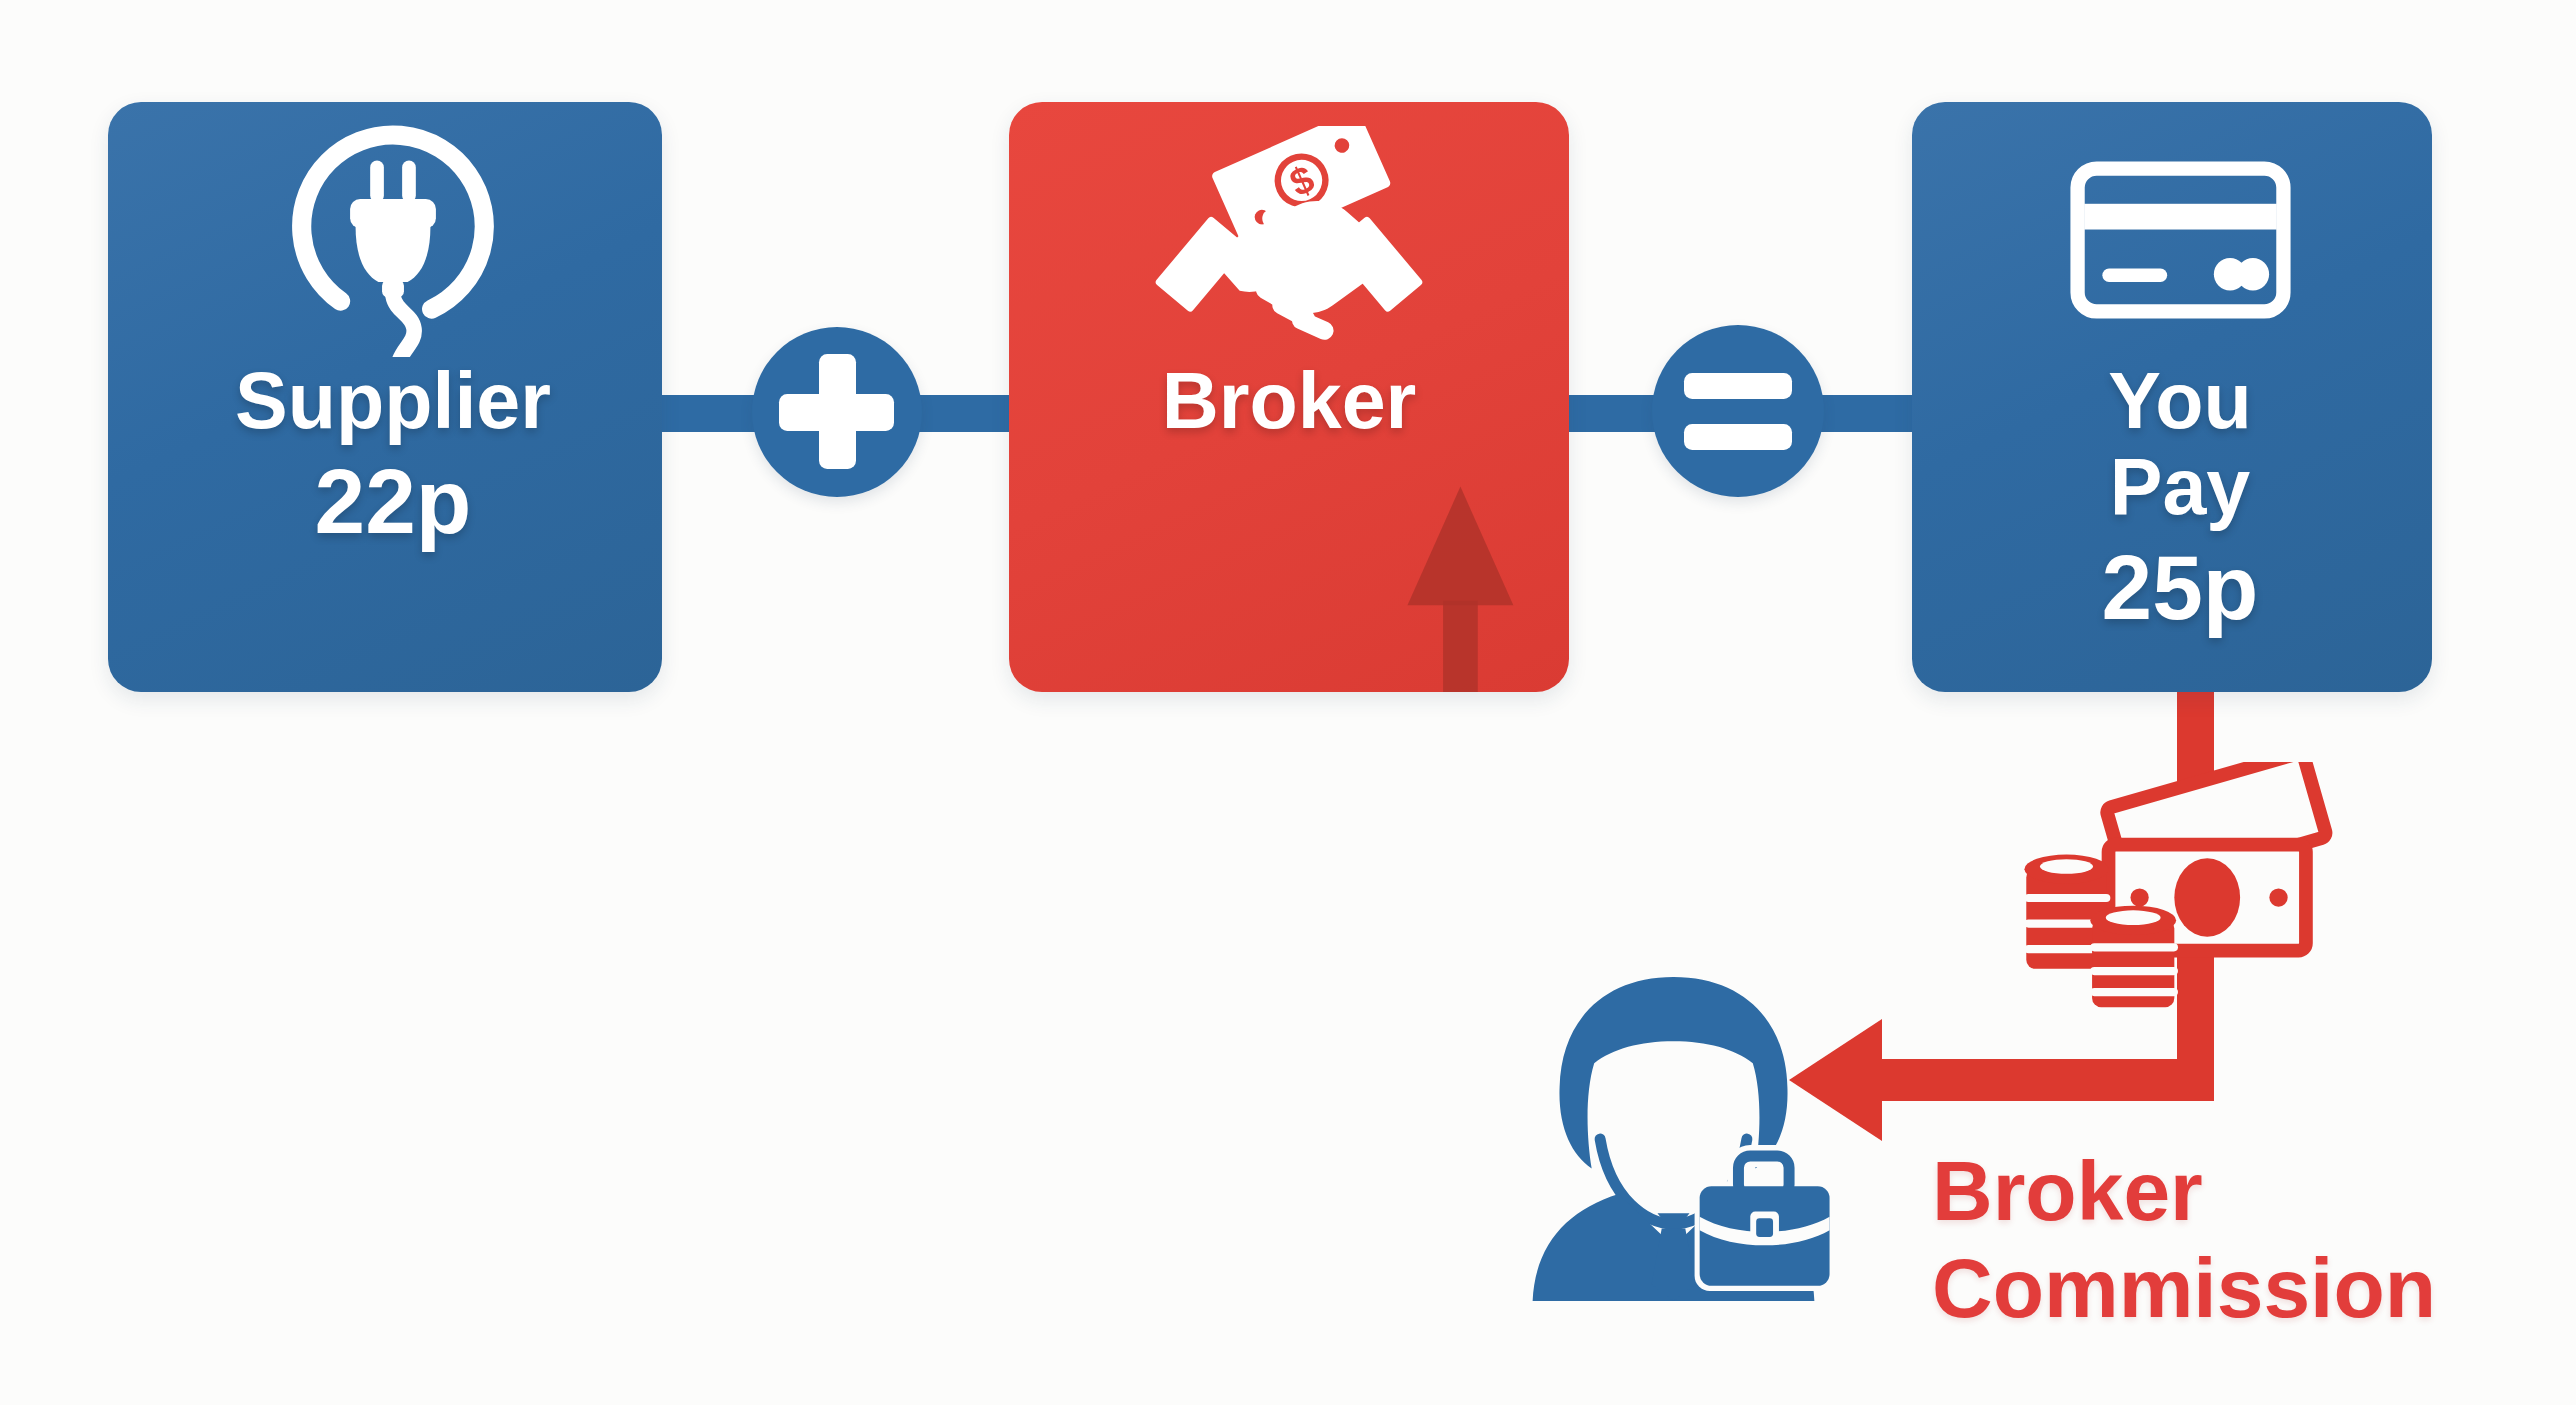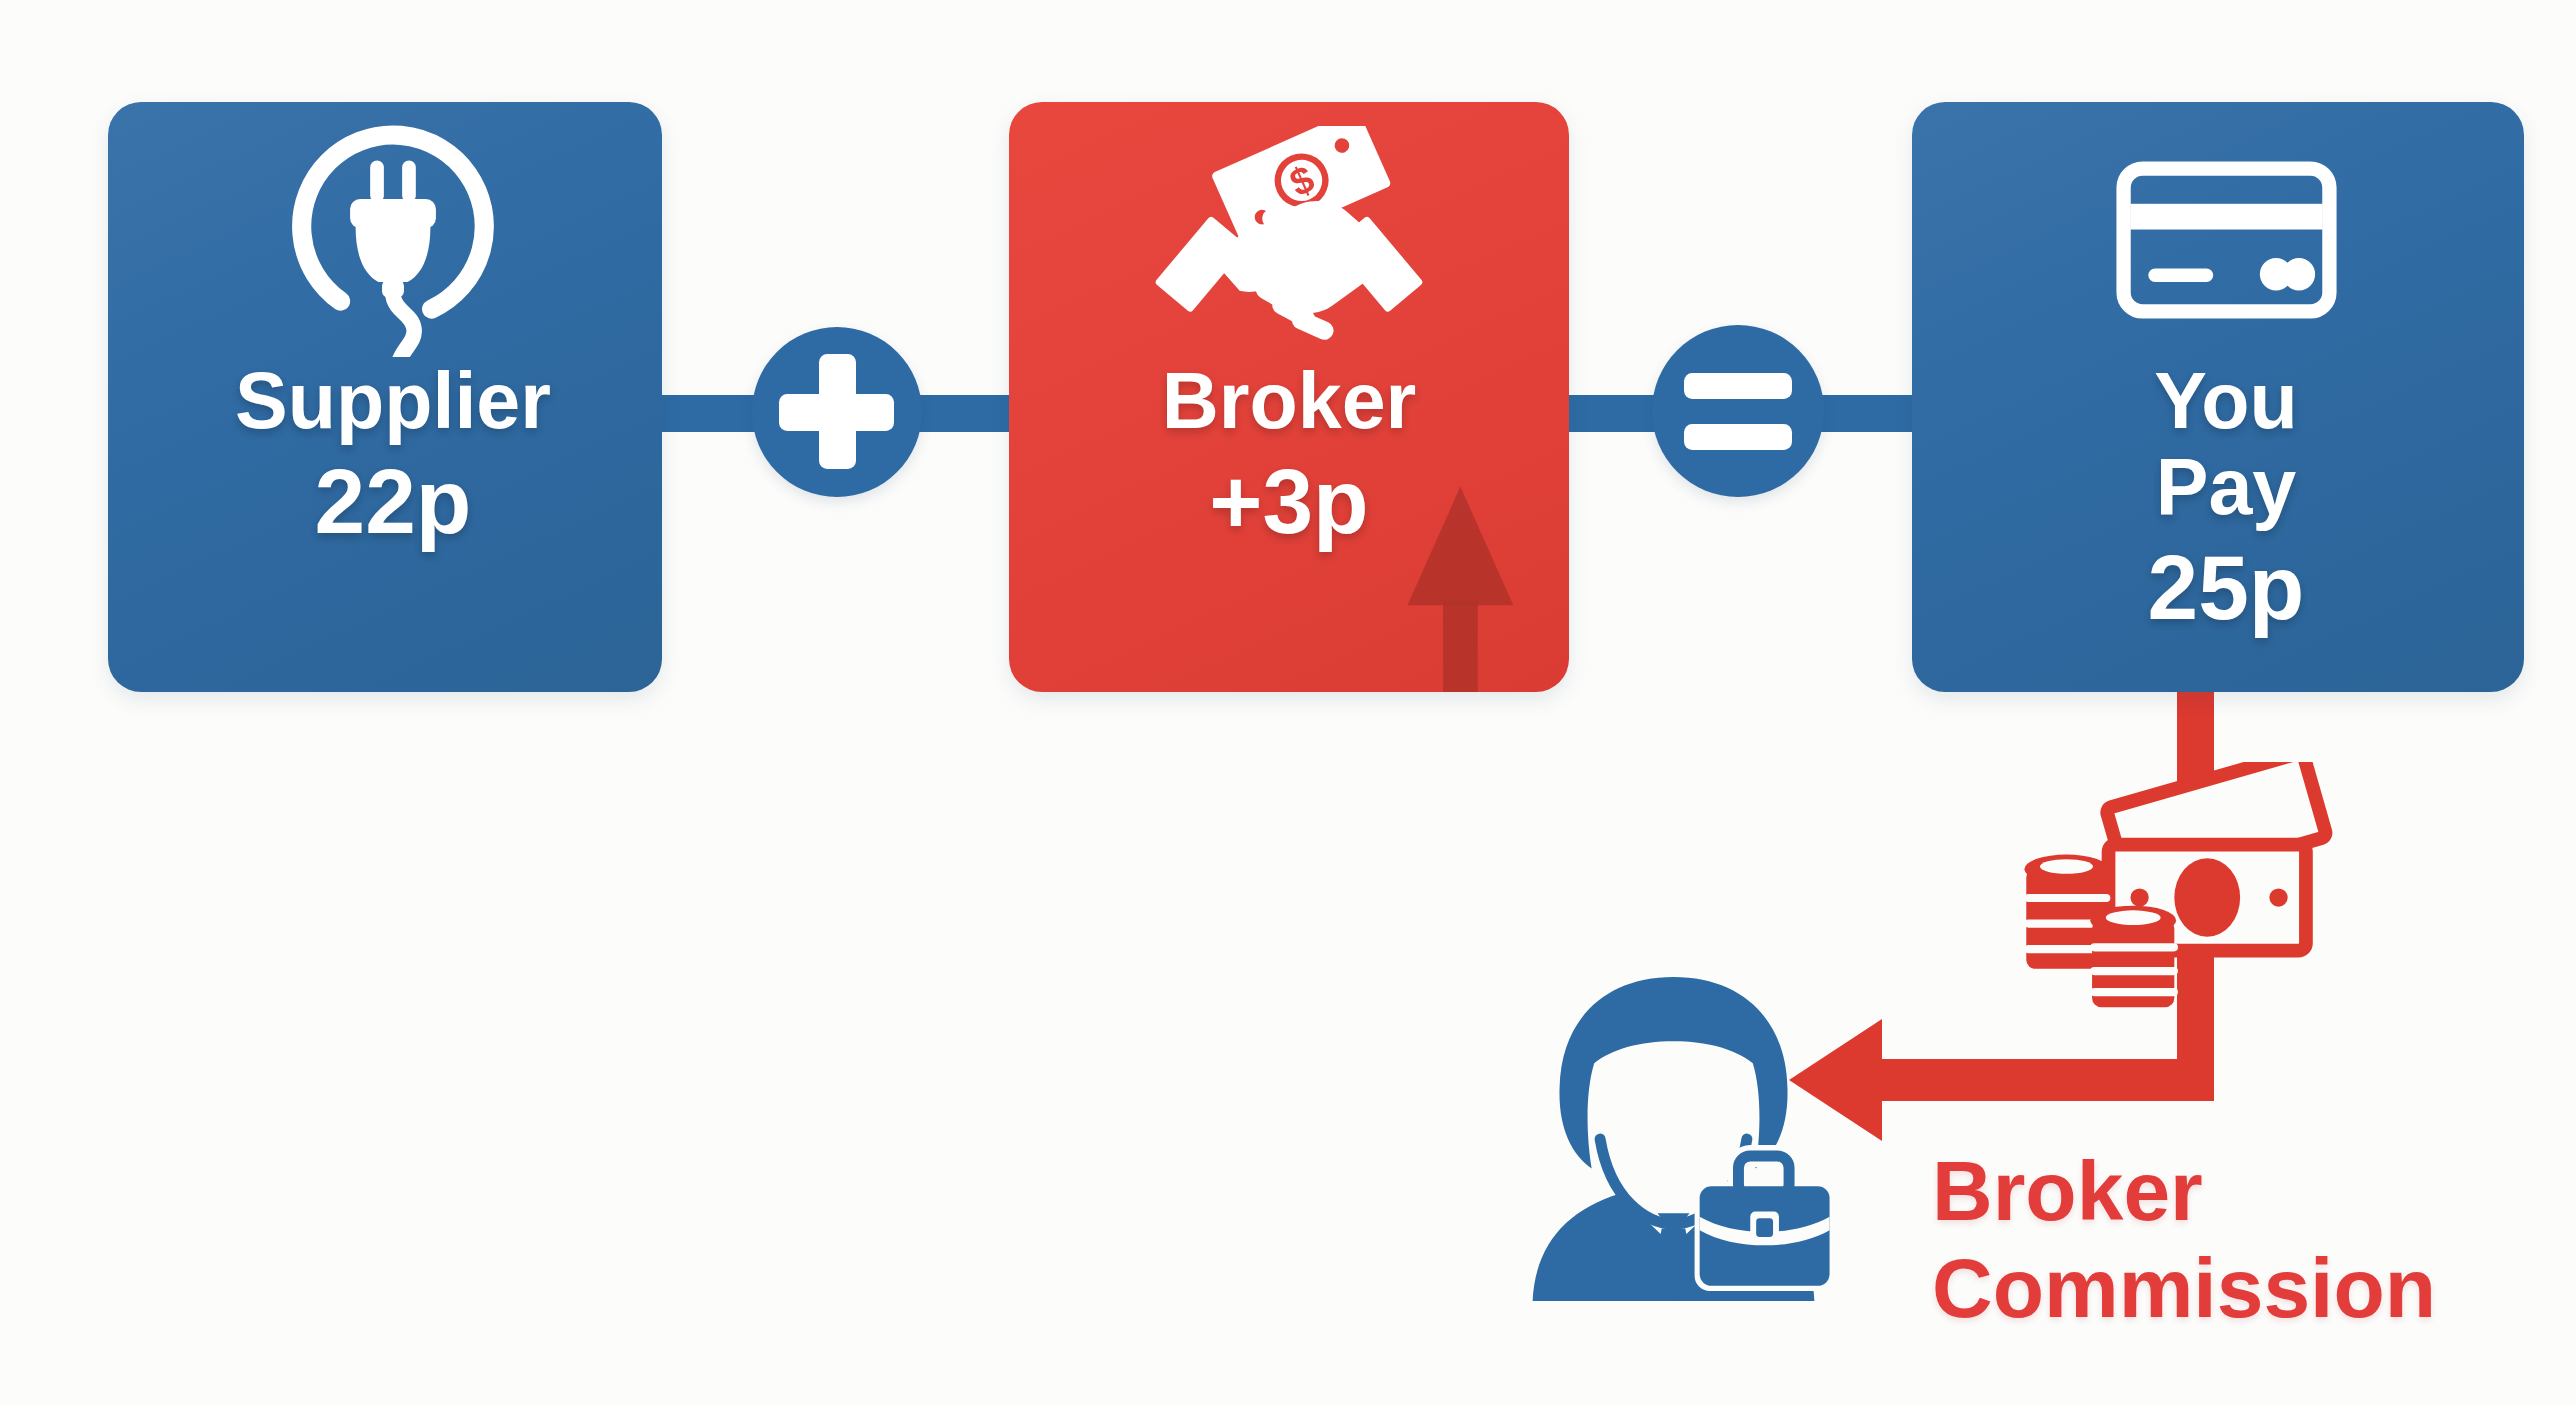--- a/index.html
+++ b/index.html
@@ -7,21 +7,21 @@
   .stage{position:relative;width:2576px;height:1405px;background:#fcfcfb;}
 
   
   .box{position:absolute;top:102px;width:554px;height:590px;border-radius:33px;
        display:flex;flex-direction:column;align-items:center;padding-top:20px;box-sizing:border-box;
        box-shadow:0 7.3px 20px rgba(30,60,90,.10);}
   .box.blue{background:linear-gradient(155deg,#3a73aa 0%,#2f6aa2 45%,#2c6497 100%);padding-left:16px;}
   .box.red{background:linear-gradient(155deg,#e8473e 0%,#e2423a 50%,#da3b33 100%);}
   .box1{left:108px;}
   .box2{left:1009px;width:560px;}
-  .box3{left:1912px;width:612px;}
+  .box3{left:1912px;width:520px;}
   .icon-wrap{height:236px;display:flex;align-items:center;justify-content:center;}
   .box .line{color:#fff;font-weight:bold;font-size:79px;line-height:86px;text-align:center;
              text-shadow:0 3.7px 8.2px rgba(0,0,0,.20);}
   .box .value{color:#fff;font-weight:bold;font-size:91px;line-height:97px;margin-top:9px;
               text-shadow:0 3.7px 8.2px rgba(0,0,0,.20);}
 
   
   .connector{position:absolute;top:395px;height:37px;background:#2e6ba4;}
   .c1{left:653px;width:360px;}
   .c2{left:1566px;width:349px;}
@@ -113,21 +113,20 @@
           <path d="M66,146 L104,112 C112,105 124,106 131,114 L160,146 C150,170 120,186 96,180 Z"></path>
           <rect x="120" y="96" width="72" height="22" rx="11" transform="rotate(14 156 107)"></rect>
           <rect x="96" y="158" width="46" height="20" rx="10" transform="rotate(32 119 168)"></rect>
           <rect x="112" y="176" width="48" height="20" rx="10" transform="rotate(30 136 186)"></rect>
           <rect x="130" y="193" width="50" height="20" rx="10" transform="rotate(28 155 203)"></rect>
           <rect x="152" y="208" width="48" height="20" rx="10" transform="rotate(24 176 218)"></rect>
         </g>
       </svg>
     </div>
     <div class="line">Broker</div>
-    <div class="value">+3p</div>
     <svg class="uplift-arrow" width="119" height="210" viewBox="0 0 130 230">
       <g fill="#b0322a" fill-opacity="0.82">
         <polygon points="66,5 8,135 124,135"></polygon>
         <rect x="47" y="130" width="38" height="100"></rect>
       </g>
     </svg>
   </div>
 
   <div class="box blue box3">
     <div class="icon-wrap">

